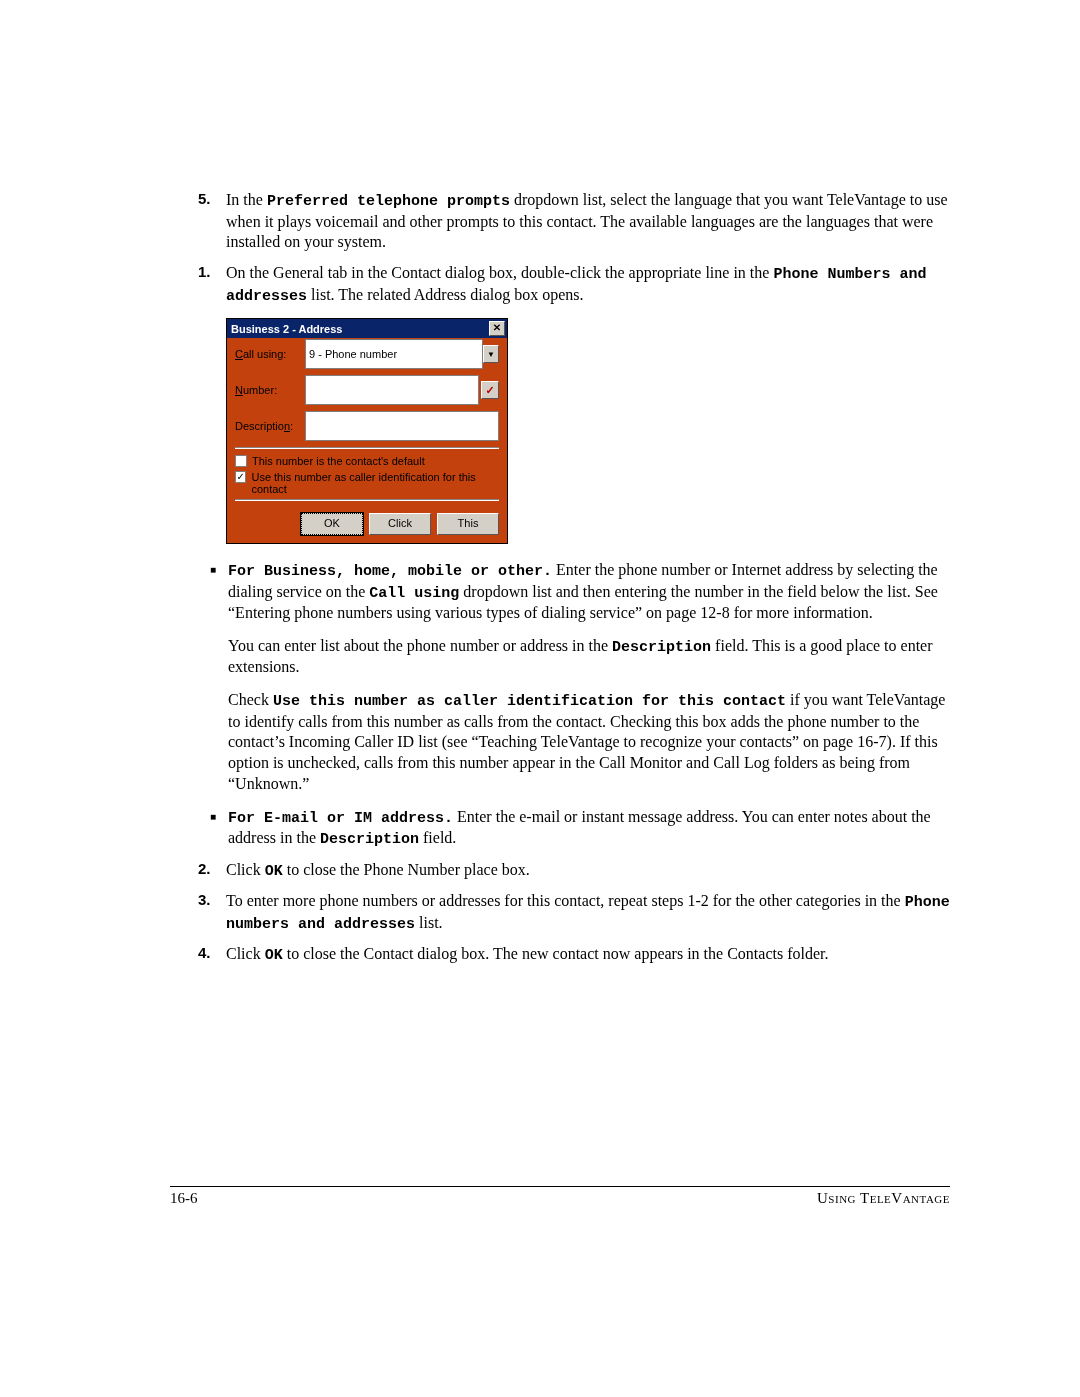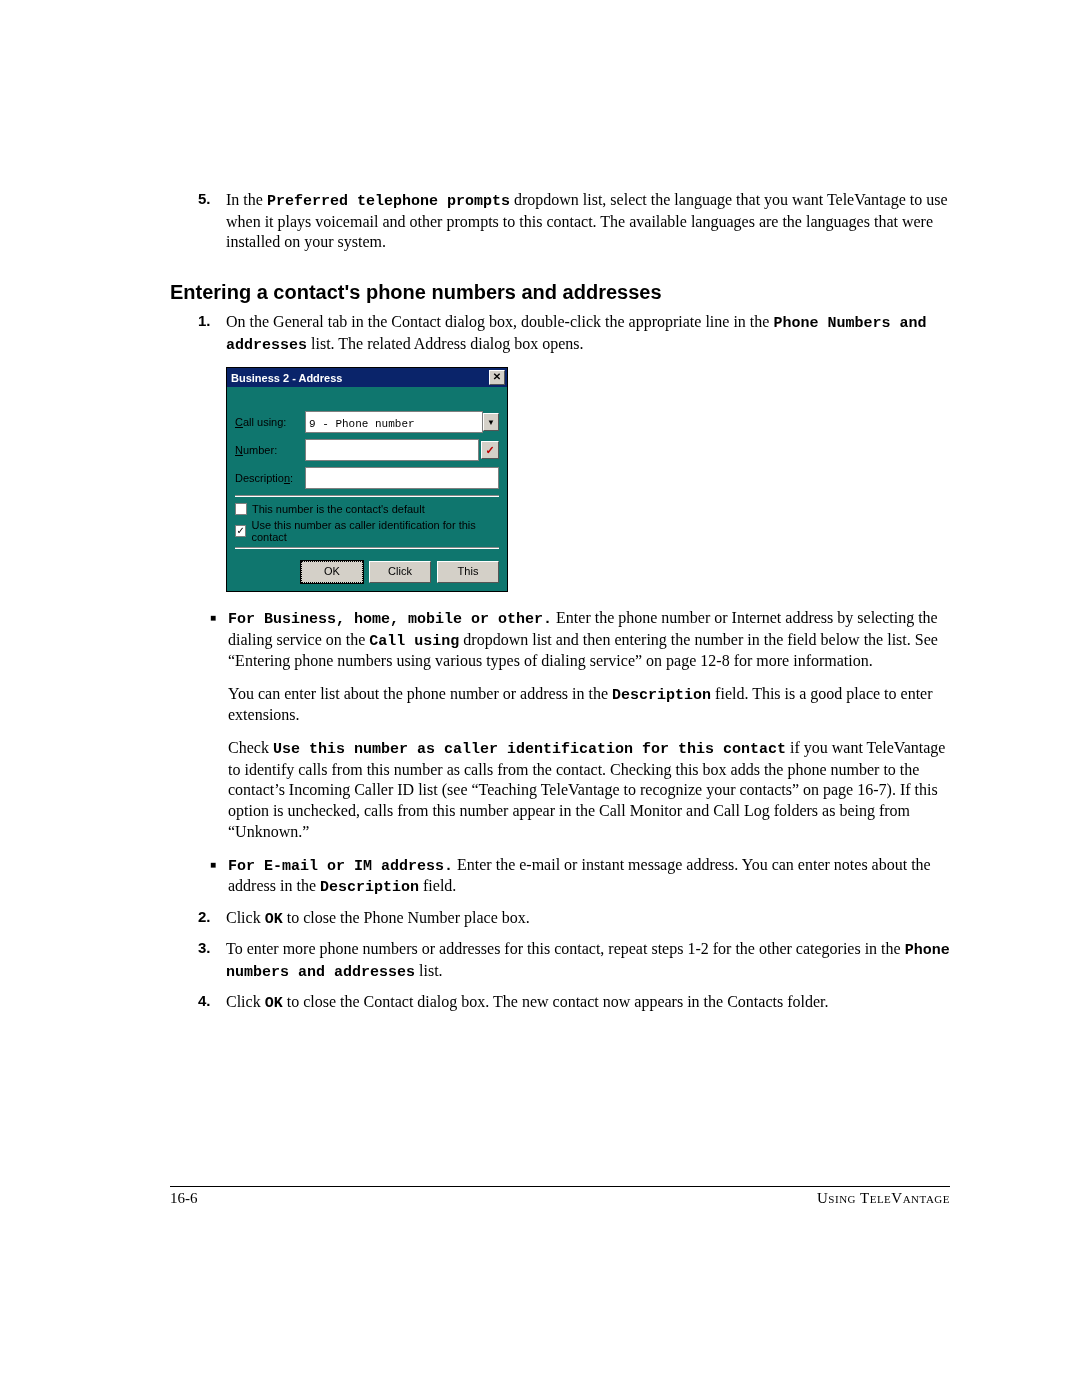--- a/index.html
+++ b/index.html
@@ -63,21 +63,21 @@
   .sub-para {
     margin: 12px 0 12px 58px;
     line-height: 1.3;
   }
 
   
   .dialog {
     width: 280px;
     margin: 12px 0 16px 28px;
     border: 1px solid #000;
-    background: #0f766e;
+    background: #c2410c;
     font-family: Tahoma, Arial, sans-serif;
     font-size: 11px;
     color: #000;
   }
   .titlebar {
     background: #0a246a;
     color: #fff;
     font-weight: bold;
     padding: 2px 2px 2px 4px;
     display: flex;
@@ -93,43 +93,42 @@
     border-right-color: #555;
     border-bottom-color: #555;
     color: #000;
     font-size: 10px;
     text-align: center;
     line-height: 12px;
     font-family: Arial, sans-serif;
     font-weight: bold;
   }
   .dlg-body {
-    padding: 24px 8px 4px 8px;
+    padding: 1px 8px 4px 8px;
   }
   .form-row {
     display: flex;
     align-items: center;
     margin-bottom: 6px;
   }
   .flabel {
     width: 70px;
   }
   .flabel .ul { text-decoration: underline; }
   .finput {
     flex: 1;
-    height: 22px;
+    height: 30px;
     background: #fff;
     border: 1px solid #7f7f7f;
     box-sizing: border-box;
     padding: 0 3px;
     font-size: 11px;
     line-height: 16px;
     display: flex;
-    align-items: flex-end;
-    font-family: Liberation Mono, monospace;
+    align-items: center;
   }
   .drop-btn {
     width: 16px;
     height: 18px;
     background: #d4d0c8;
     border: 1px solid #fff;
     border-right-color: #555;
     border-bottom-color: #555;
     margin-left: 0;
     box-sizing: border-box;
@@ -154,21 +153,21 @@
     font-weight: bold;
     font-size: 11px;
   }
   .hr {
     border-top: 1px solid #888;
     border-bottom: 1px solid #fff;
     margin: 4px 0 6px 0;
   }
   .cb-row {
     display: flex;
-    align-items: center;
+    align-items: flex-start;
     margin-bottom: 4px;
     font-size: 11px;
   }
   .cb {
     width: 12px;
     height: 12px;
     background: #fff;
     border: 1px solid #7f7f7f;
     margin-right: 5px;
     box-sizing: border-box;
@@ -222,21 +221,20 @@
 
 <div class="page">
 
   <div class="ol-item indent-list">
     <div class="ol-num">5.</div>
     <div class="ol-body">
       <span>In the </span><span class="bold-sans">Preferred telephone prompts</span><span> dropdown list, select the language that you want TeleVantage to use when it plays voicemail and other prompts to this contact. The available languages are the languages that were installed on your system.</span>
     </div>
   </div>
 
-  <h2 class="section">Entering a contact's phone numbers and addresses</h2>
 
   <div class="ol-item indent-list">
     <div class="ol-num">1.</div>
     <div class="ol-body">
       <span>On the General tab in the Contact dialog box, double-click the appropriate line in the </span><span class="bold-sans">Phone Numbers and addresses</span><span> list. The related Address dialog box opens.</span>
     </div>
   </div>
 
   <div class="dialog" style="margin-left:56px;">
     <div class="titlebar">

